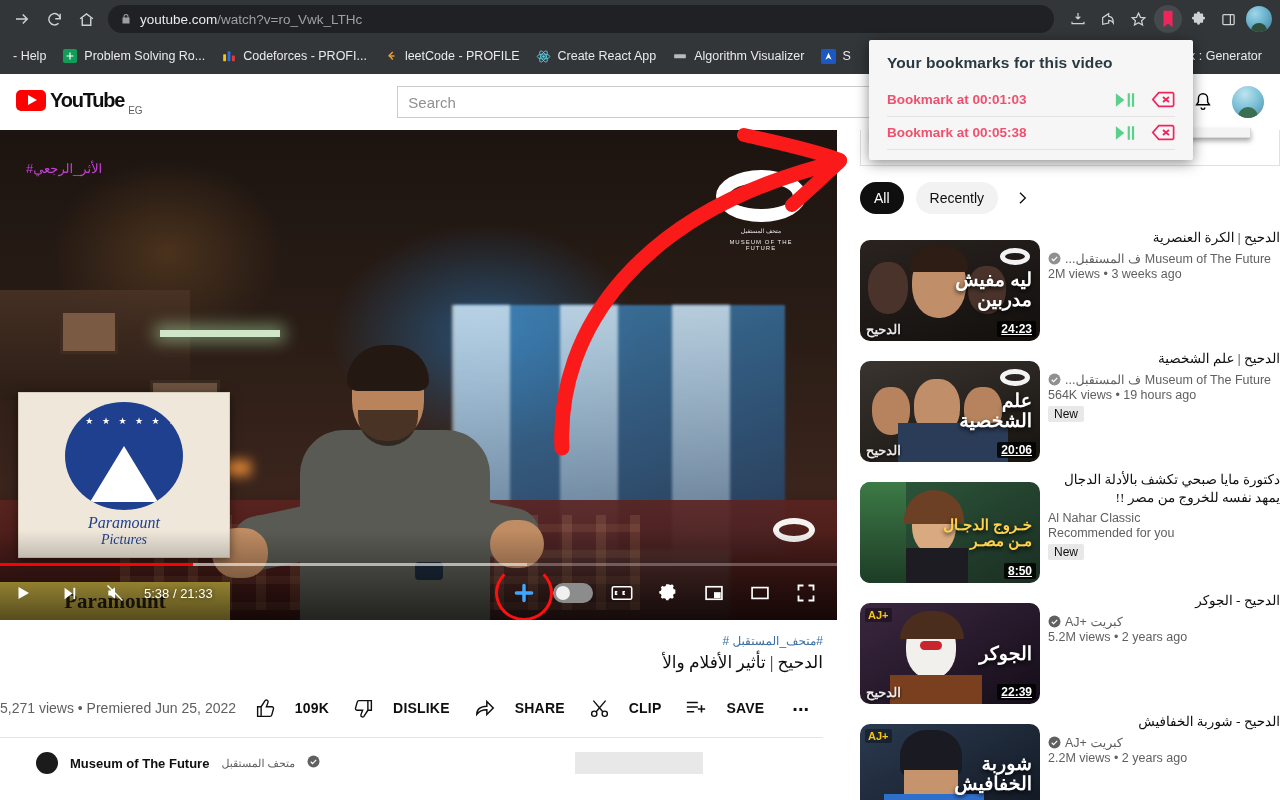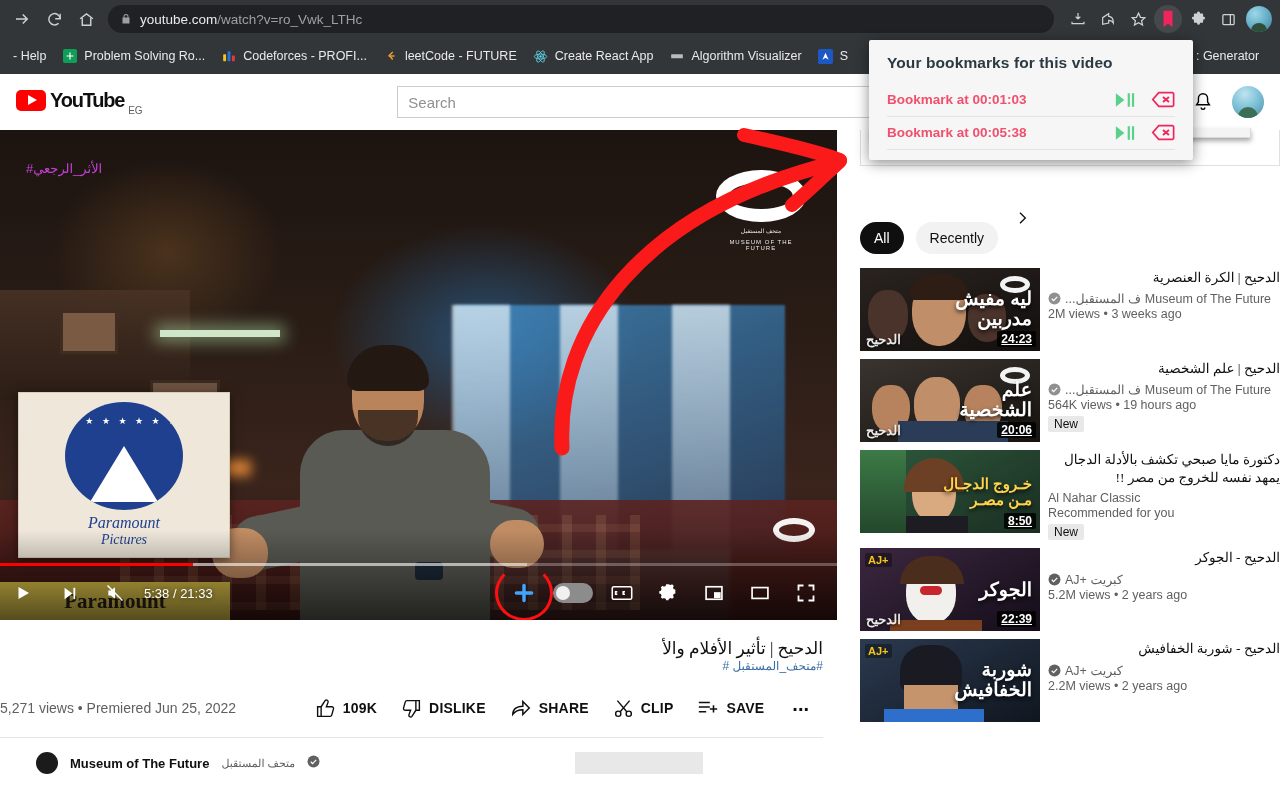--- a/index.html
+++ b/index.html
@@ -284,21 +284,21 @@
   #tags { font-size: 12px; color: #3a6ea5; direction: rtl; text-align: right; padding-right: 0; }
   #video-title { font-size: 17px; color: #0f0f0f; direction: rtl;
     text-align: right; margin-top: 4px; font-family: "Liberation Serif", serif; }
   #meta-row {
     display: flex; align-items: center; margin-top: 18px; padding-bottom: 12px;
     border-bottom: 1px solid #e5e5e5;
   }
   #views-line { font-size: 14px; color: #606060; flex: 0 0 auto; }
   #actions { display: flex; align-items: center; gap: 4px; margin-left: auto; }
   .act {
-    display: flex; align-items: center; gap: 7px; padding: 6px 10px;
+    display: flex; align-items: center; gap: 19px; padding: 6px 10px;
     font-size: 14px; font-weight: bold; color: #0f0f0f; letter-spacing: .2px;
   }
   .act svg { display: block; }
   #more-dots { font-size: 20px; font-weight: bold; color: #0f0f0f; padding: 0 14px 8px 14px; }
   #channel-row { display: flex; align-items: center; gap: 12px; padding: 14px 0 0 36px; }
   #ch-avatar { width: 22px; height: 22px; border-radius: 50%; background: #1b1b1b; }
   #ch-name { font-size: 13px; font-weight: bold; color: #0f0f0f; }
   #ch-name-ar { font-size: 11px; color: #606060; direction: rtl; }
   #subscribe-stub { width: 128px; height: 22px; background: #e8e8e8; margin-left: auto; margin-right: 120px; }
 
@@ -317,31 +317,31 @@
     background: #f4f4f4; border: 1px solid #d9d9d9; border-top: none;
     box-shadow: 0 3px 5px rgba(0,0,0,.35);
   }
   #chips {
     display: flex; align-items: center; gap: 12px; padding: 16px 4px 14px 0;
     overflow: hidden;
   }
   .chip {
     height: 32px; border-radius: 16px; background: #f2f2f2;
     display: flex; align-items: center; padding: 0 14px;
-    font-size: 14px; color: #0f0f0f; white-space: nowrap; flex: 0 0 auto; margin-top: 40px;
+    font-size: 14px; color: #0f0f0f; white-space: nowrap; flex: 0 0 auto;
   }
   .chip.active { background: #0f0f0f; color: #fff; }
   #chip-next { width: 24px; flex: 0 0 24px; display: flex; align-items: center;
     justify-content: center; color: #0f0f0f; }
   .rec {
     display: flex; gap: 8px; padding-bottom: 8px;
   }
   .thumb {
-    width: 180px; height: 83px; flex: 0 0 180px; position: relative;
-    border-radius: 0; overflow: hidden; background: #111;
+    width: 180px; height: 101px; flex: 0 0 180px; position: relative;
+    border-radius: 10px; overflow: hidden; background: #111; margin-top: 12px;
   }
   .thumb .dur {
     position: absolute; right: 4px; bottom: 4px; background: rgba(0,0,0,.82);
     color: #fff; font-size: 12px; font-weight: bold; padding: 1px 4px; border-radius: 2px; text-decoration: underline;
   }
   .thumb .ar-big {
     position: absolute; right: 8px; top: 50%; transform: translateY(-50%);
     color: #fff; font-size: 19px; font-weight: bold; text-align: right;
     direction: rtl; line-height: 1.08; text-shadow: 0 2px 4px rgba(0,0,0,.8);
     max-width: 104px;
@@ -475,21 +475,21 @@
       </span>
       <span>Codeforces - PROFI...</span>
     </div>
     <div class="bm">
       <span class="fav">
         <svg width="14" height="14" viewBox="0 0 24 24" fill="none" stroke="#f0a030" stroke-width="2.4">
             <path d="M15 5l-6 6 6 7"></path>
             <path d="M8 12h10"></path>
           </svg>
       </span>
-      <span>leetCode - FUTURE</span>
+      <span>leetCode - PROFILE</span>
     </div>
     <div class="bm">
       <span class="fav">
         <svg width="15" height="15" viewBox="0 0 24 24" fill="none" stroke="#5fd4e8" stroke-width="1.3">
           <circle cx="12" cy="12" r="2" fill="#5fd4e8" stroke="none"></circle>
           <ellipse cx="12" cy="12" rx="10" ry="4"></ellipse>
           <ellipse cx="12" cy="12" rx="10" ry="4" transform="rotate(60 12 12)"></ellipse>
           <ellipse cx="12" cy="12" rx="10" ry="4" transform="rotate(120 12 12)"></ellipse>
         </svg>
       </span>
@@ -702,22 +702,22 @@
             <div class="cbtn">
               <svg width="20" height="20" viewBox="0 0 24 24" fill="none" stroke="#fff" stroke-width="2.2">
                   <path d="M3 9V3h6M21 9V3h-6M3 15v6h6M21 15v6h-6"></path>
                 </svg>
             </div>
           </div>
         </div>
       </div>
 
       <div id="meta">
+        <div id="tags">#متحف_المستقبل #</div>
         <div id="video-title">الدحيح | تأثير الأفلام والأ</div>
-        <div id="tags">#متحف_المستقبل #</div>
 
         <div id="meta-row">
           <span id="views-line">5,271 views • Premiered Jun 25, 2022</span>
           <div id="actions">
             <div class="act">
               <svg width="21" height="21" viewBox="0 0 24 24" fill="none" stroke="#0f0f0f" stroke-width="1.6">
                   <path d="M7 10v11H3V10zM7 10l4.5-7a2 2 0 0 1 3.4 2L13 10h6.2a2 2 0 0 1 1.9 2.5l-2 7A2 2 0 0 1 17.2 21H7z"></path>
                 </svg>
               <span>109K</span>
             </div>

